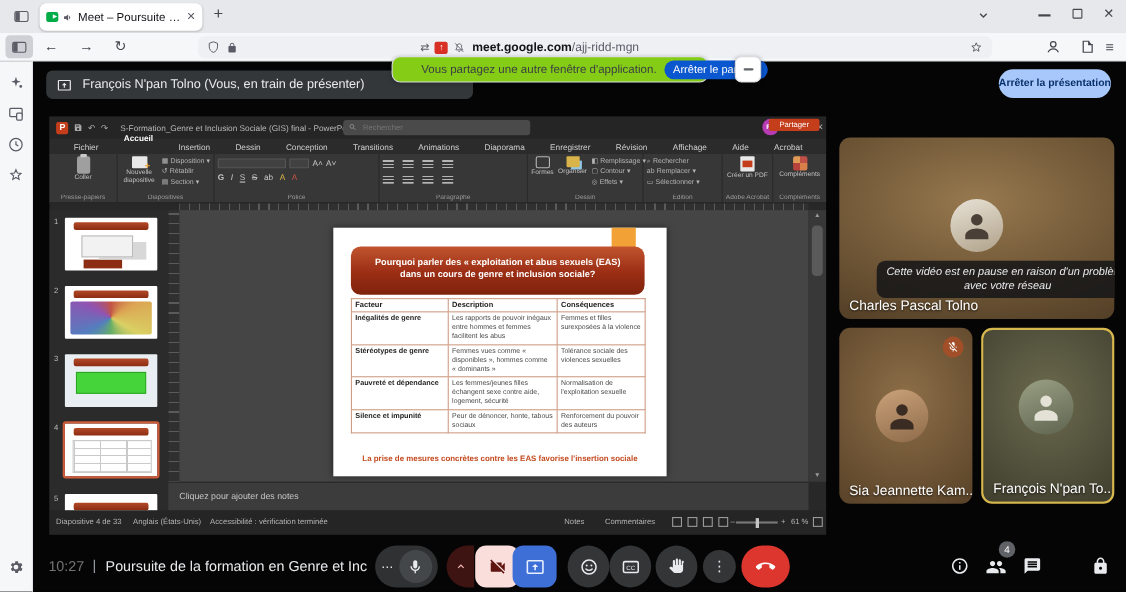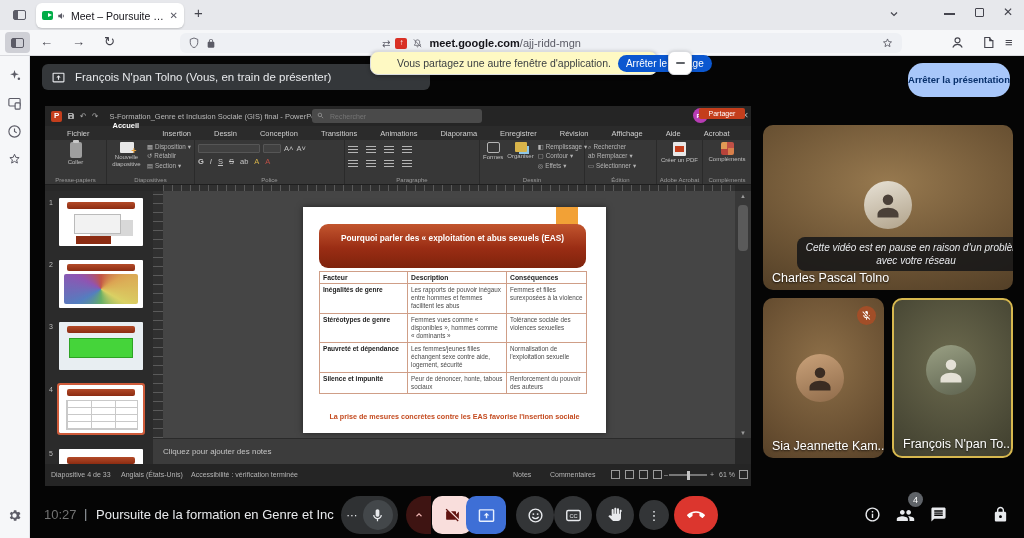--- a/index.html
+++ b/index.html
@@ -37,28 +37,28 @@
 
   #rail { position:absolute; left:0; top:56px; width:30px; height:482px; background:#f6f7f9; border-right:1px solid #e2e3e8; }
   .rail-ico { position:absolute; left:7px; color:#5b5b66; }
 
   
   #stage { position:absolute; left:30px; top:56px; width:994px; height:482px; background:#050505; }
 
   #presenter-banner { position:absolute; left:42px; top:64px; width:388px; height:26px; background:rgba(55,58,61,.95); border-radius:6px; display:flex; align-items:center; gap:10px; padding:0 10px; z-index:5; }
   #presenter-banner span { font-size:11.5px; color:#e8eaed; }
 
-  #share-toast { position:absolute; left:370px; top:51px; width:288px; height:24px; background:#fef9c3; border:1px solid #dadce0; border-radius:8px; box-shadow:0 1px 4px rgba(0,0,0,.3); display:flex; align-items:center; gap:7px; padding:0 6px 0 10px; z-index:60; }
+  #share-toast { position:absolute; left:356px; top:51px; width:288px; height:24px; background:#84cc16; border:1px solid #dadce0; border-radius:8px; box-shadow:0 1px 4px rgba(0,0,0,.3); display:flex; align-items:center; gap:7px; padding:0 6px 0 10px; z-index:60; }
   #share-toast::before { content:""; width:1px; height:14px; background:#dadce0; margin-right:2px; }
   #share-toast span { font-size:10.5px; color:#3c4043; white-space:nowrap; }
   #stop-share-btn { background:#0b57d0; color:#fff; font-size:10px; border:none; border-radius:10px; padding:3px 8px; white-space:nowrap; font-family:inherit; }
   #toast-hide { position:absolute; left:668px; top:51px; width:24px; height:24px; background:#fff; border:1px solid #dadce0; border-radius:6px; box-shadow:0 1px 4px rgba(0,0,0,.3); display:flex; align-items:center; justify-content:center; z-index:60; }
   #toast-hide::after { content:""; width:9px; height:2px; background:#5f6368; border-radius:1px; }
 
-  #stop-present-btn { position:absolute; left:908px; top:63px; width:102px; height:34px; background:#a8c7fa; border:none; border-radius:15px; color:#08306b; font-size:9.5px; line-height:1.15; font-family:inherit; font-weight:bold; z-index:5; }
+  #stop-present-btn { position:absolute; left:908px; top:63px; width:102px; height:26px; background:#a8c7fa; border:none; border-radius:15px; color:#08306b; font-size:9.5px; line-height:1.15; font-family:inherit; font-weight:bold; z-index:5; }
 
   
   #ppt { position:absolute; left:45px; top:106px; width:706px; height:380px; background:#282828; }
   #ppt-titlebar { position:absolute; left:0; top:0; width:706px; height:20px; background:#252525; display:flex; align-items:center; padding:0 6px; gap:5px; }
   #ppt-logo { width:11px; height:11px; background:#c43e1c; border-radius:2px; position:relative; flex:none; }
   #ppt-logo::after { content:"P"; position:absolute; left:3px; top:0px; color:#fff; font-size:8px; font-weight:bold; }
   .qat { color:#a8a8a8; font-size:8px; }
   #ppt-title { font-size:7.5px; color:#b8b8b8; margin-left:6px; white-space:nowrap; }
   #ppt-search { position:absolute; left:267px; top:3px; width:170px; height:14px; background:#4a4a4a; border:none; border-radius:3px; color:#9a9a9a; font-size:7px; padding-left:18px; font-family:inherit; }
   #ppt-search-ico { position:absolute; left:272px; top:6px; color:#9a9a9a; }
@@ -421,20 +421,21 @@
   <div id="ppt-vscroll">
     <span class="arr" style="top:2px">▲</span>
     <span class="vthumb"></span>
     <span class="arr" style="bottom:2px">▼</span>
   </div>
 
   <div id="slide">
     <div id="slide-num">4</div>
     <div id="slide-banner">
       <div>Pourquoi parler des « exploitation et abus sexuels (EAS)</div>
+      <div>dans un cours de genre et inclusion sociale?</div>
     </div>
     <table id="slide-table">
       <colgroup>
           <col style="width:88px">
           <col style="width:99px">
           <col style="width:80px">
         </colgroup>
       <thead>
           <tr>
             <th>Facteur</th>

